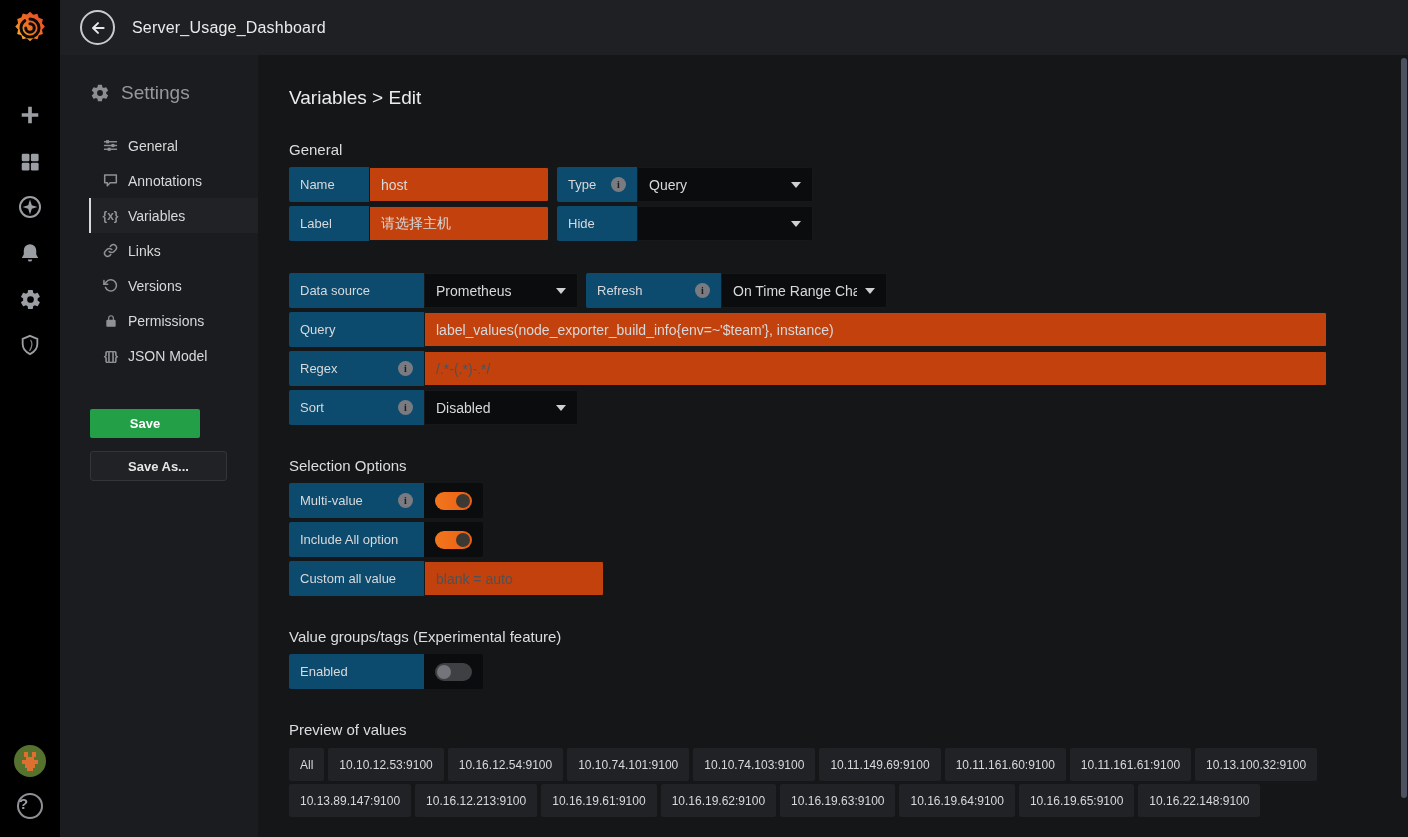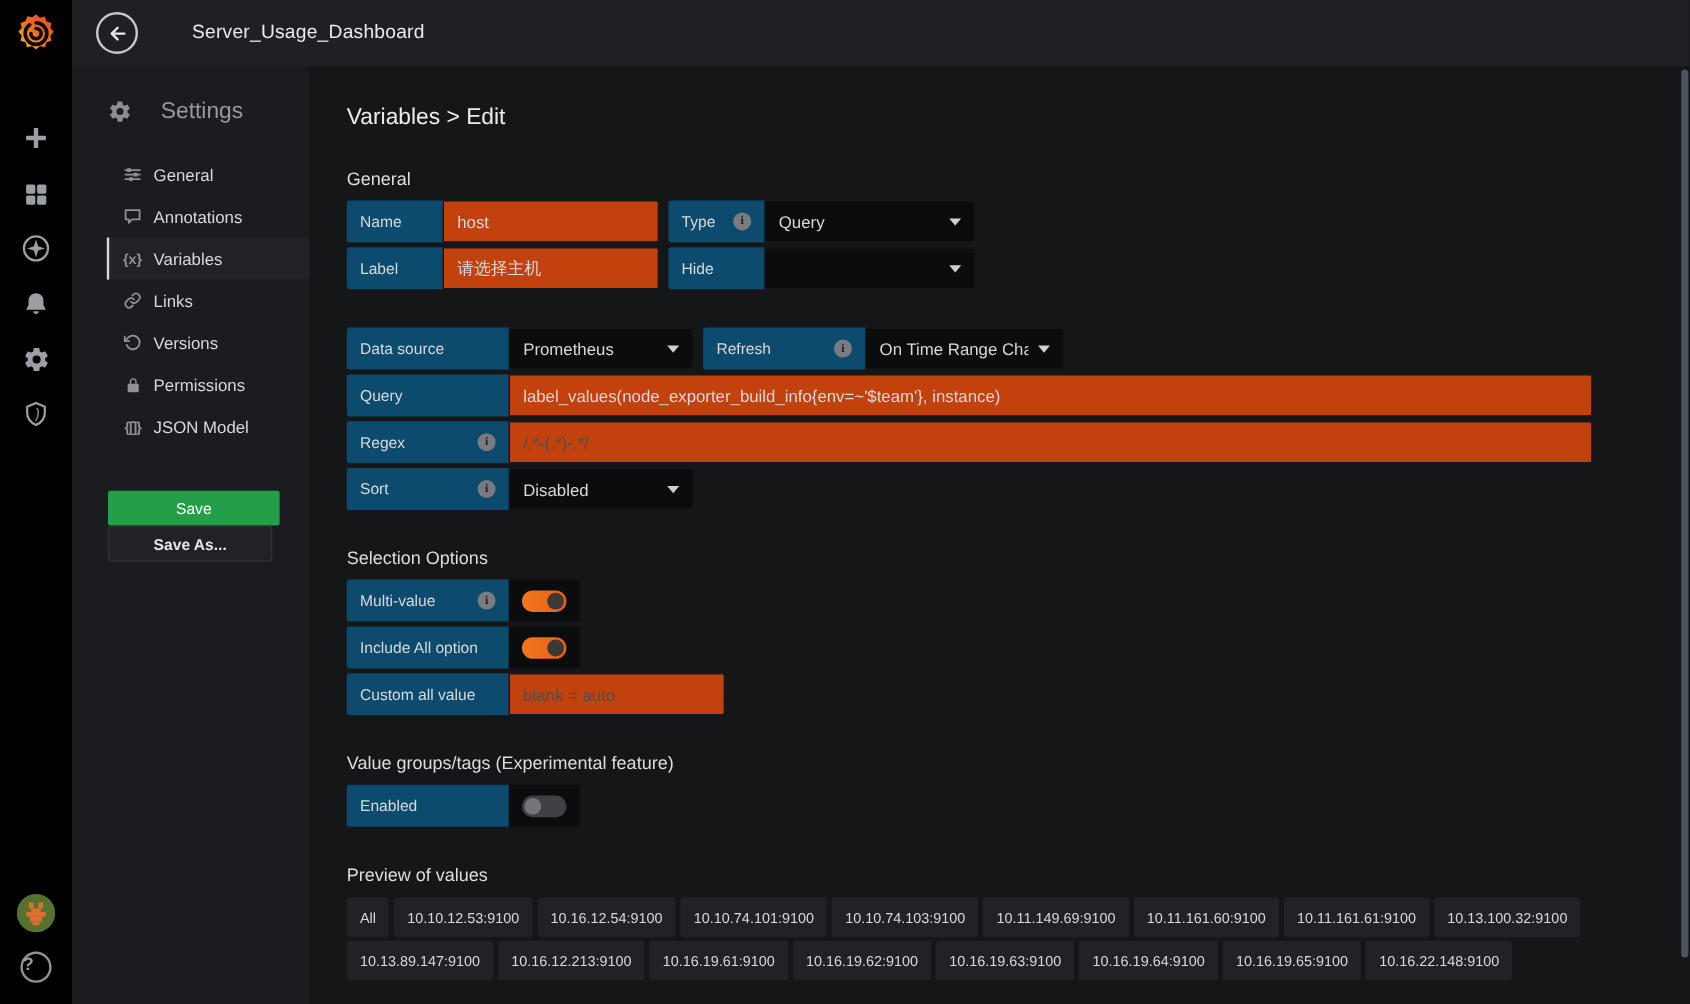--- a/index.html
+++ b/index.html
@@ -11,31 +11,31 @@
     color:#d8d9da;
     font-size:13px;
   }
   
   .rail { position:absolute; left:0; top:0; width:60px; height:837px; background:#000; z-index:5; }
   .rail-logo { width:60px; height:55px; display:flex; align-items:center; justify-content:center; cursor:pointer; }
   .rail-icons { display:flex; flex-direction:column; align-items:center; margin-top:48px; gap:22px; }
   .rail-icons .ricon { width:24px; height:24px; display:flex; align-items:center; justify-content:center; cursor:pointer; }
   .rail-bottom { position:absolute; bottom:18px; left:0; width:60px; display:flex; flex-direction:column; align-items:center; gap:16px; }
   
-  .topbar { position:absolute; left:60px; top:0; width:1348px; height:55px; background:#1e2023; display:flex; align-items:center; padding:0 20px; z-index:4;gap:28px; }
+  .topbar { position:absolute; left:60px; top:0; width:1348px; height:55px; background:#1e2023; display:flex; align-items:center; padding:0 20px; z-index:4; }
   .back-btn { width:35px; height:35px; border-radius:50%; border:2px solid #c9cacc; display:flex; align-items:center; justify-content:center; cursor:pointer; background:transparent; }
   .dash-title { margin-left:17px; font-size:16px; font-weight:500; color:#e9eaeb; letter-spacing:.2px; }
   
   .settings-nav { position:absolute; left:60px; top:55px; width:198px; height:782px; background:#1b1c1f; padding-top:27px; }
-  .nav-header { display:flex; align-items:center; gap:24px; padding-left:30px; color:#96989c; font-size:19px; font-weight:500; margin-bottom:24px; }
+  .nav-header { display:flex; align-items:center; gap:11px; padding-left:30px; color:#96989c; font-size:19px; font-weight:500; margin-bottom:24px; }
   .nav-item { height:35px; margin-left:29px; display:flex; align-items:center; gap:9px; padding-left:11px; font-size:14px; color:#d8d9da; border-left:2px solid transparent; cursor:pointer; }
   .nav-item .nico { width:17px; display:flex; justify-content:center; color:#8f9196; font-weight:700; font-size:12px; }
   .nav-item.active { background:#202226; border-left-color:#d8d9da; }
   .nav-buttons { margin:36px 0 0 30px; width:137px; }
-  .btn-save { display:block; width:143px; height:29px; background:#23a047; border:none; border-radius:2px; color:#fff; font-weight:400; font-size:13px; cursor:pointer; font-family:inherit; }
+  .btn-save { display:block; width:110px; height:29px; background:#23a047; border:none; border-radius:2px; color:#fff; font-weight:700; font-size:13px; cursor:pointer; font-family:inherit; margin-bottom:13px; }
   .btn-save-as { display:block; width:137px; height:30px; background:#202226; border:1px solid #333538; border-radius:3px; color:#e6e6e6; font-weight:700; font-size:13px; cursor:pointer; font-family:inherit; }
   
   .content { position:absolute; left:258px; top:55px; width:1150px; height:782px; padding:32px 0 16px 31px; overflow:hidden; }
   .breadcrumb { font-size:19px; font-weight:500; color:#ececec; }
   section { margin-top:32px; }
   .section-heading { font-size:15px; font-weight:500; color:#dcdddf; margin-bottom:9px; }
   .form-row { display:flex; gap:8px; margin-bottom:4px; }
   .gf-field { display:flex; }
   .gf-label { background:#0c4a6e; height:35px; display:flex; align-items:center; padding:0 11px; font-size:13px; font-weight:500; color:#d8d9da; border-radius:2px 0 0 2px; flex-shrink:0; }
   .w80 { width:80px; } .w135 { width:135px; }

